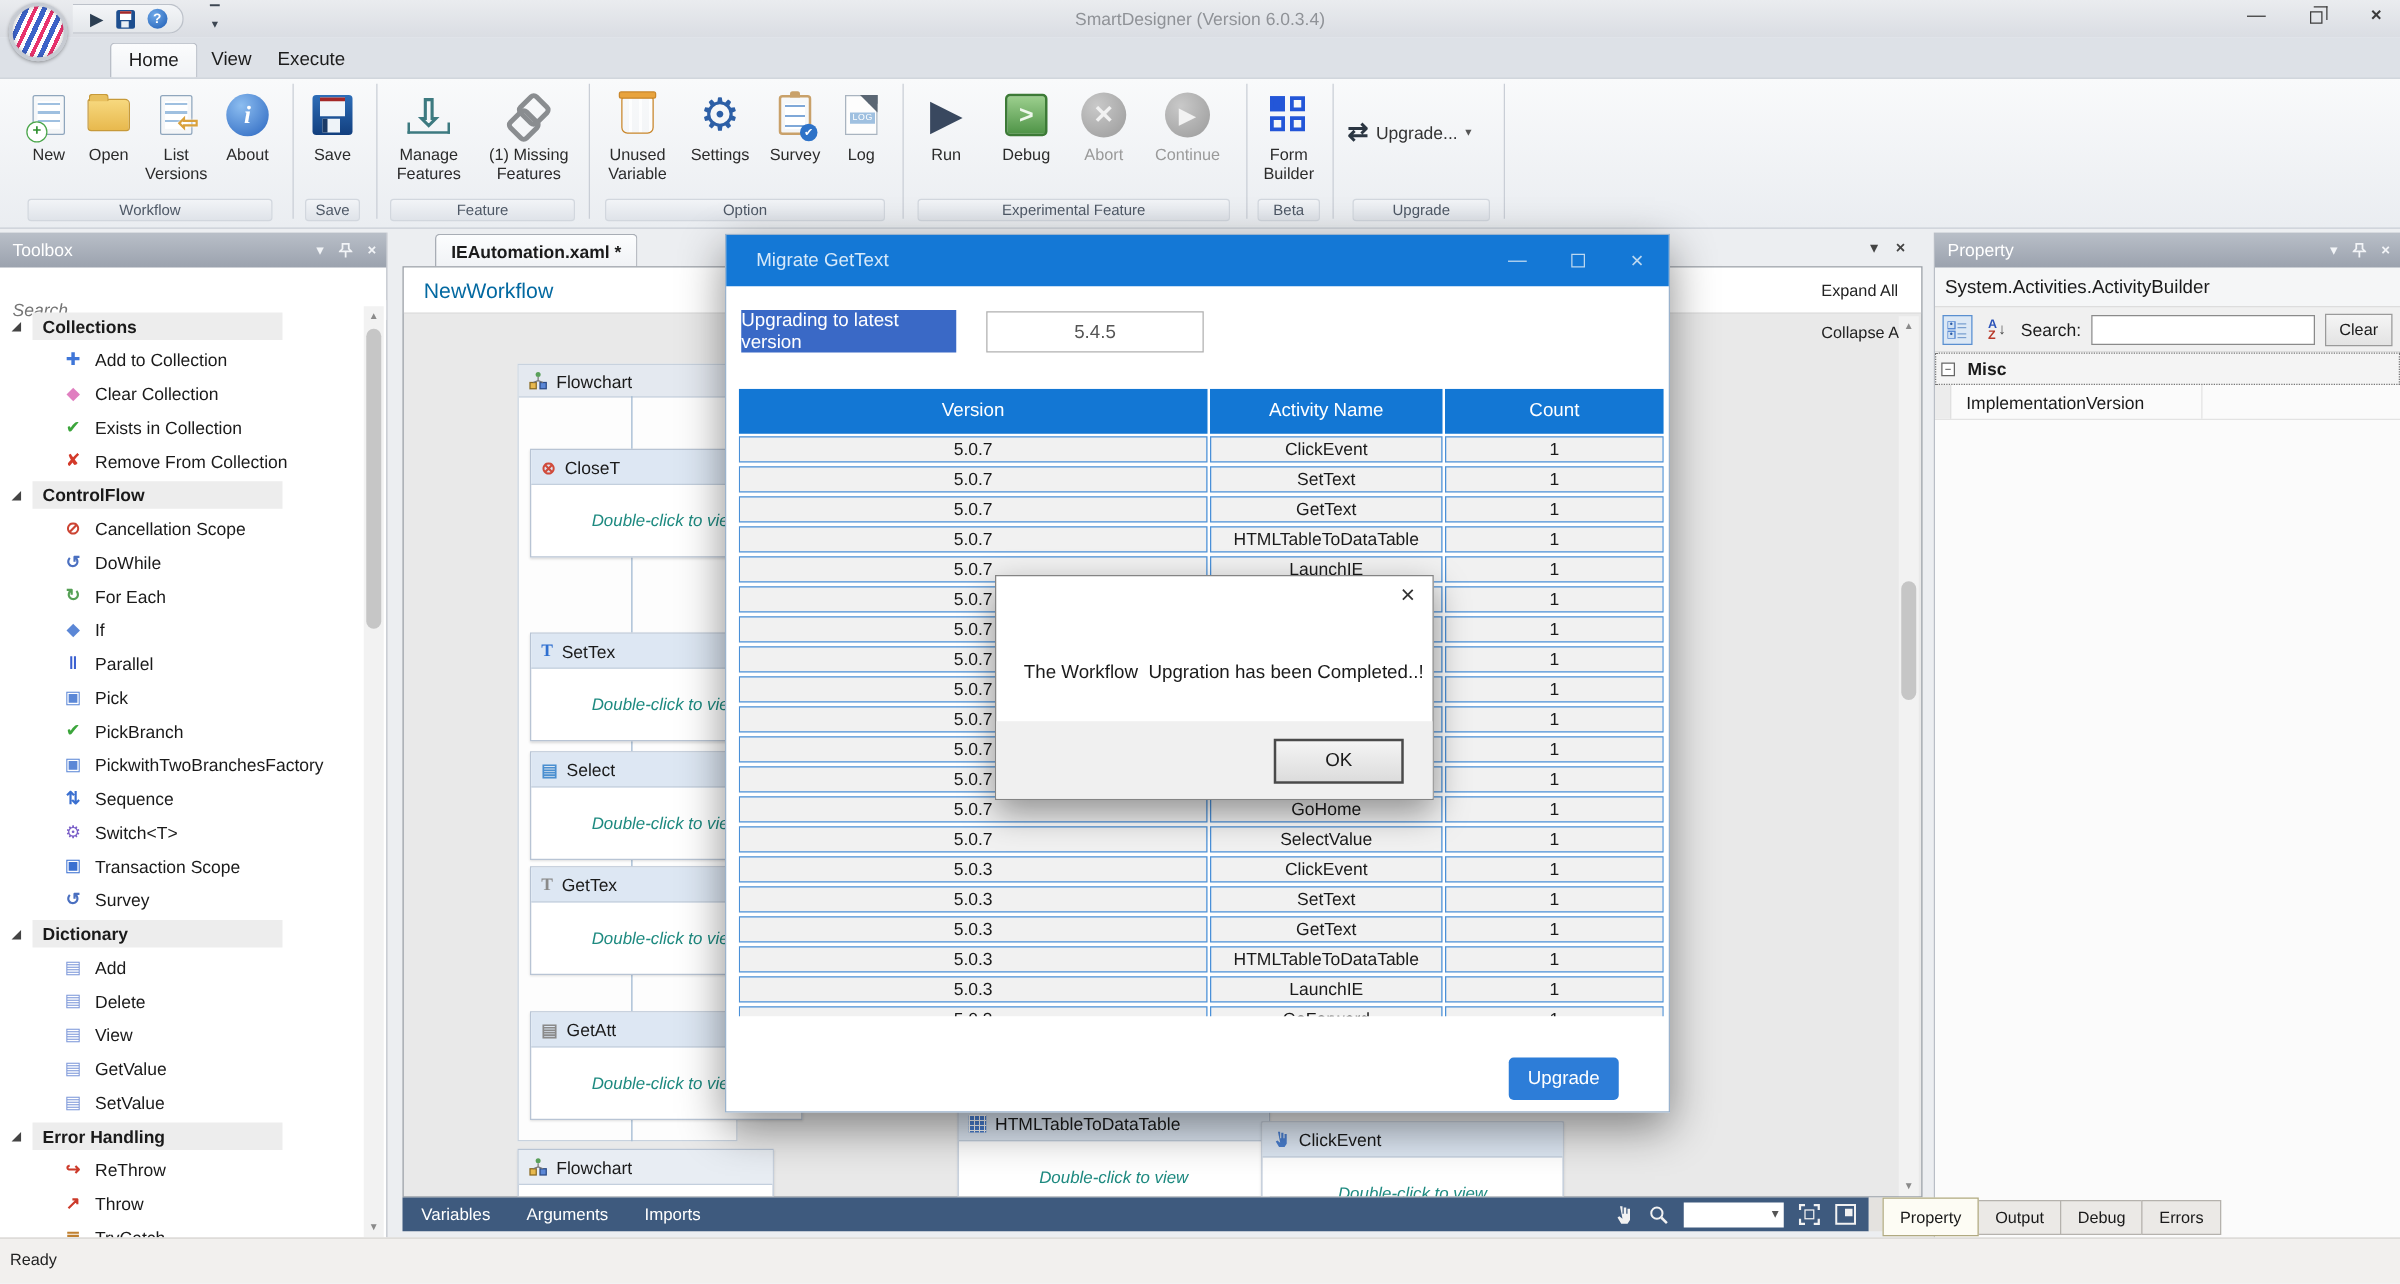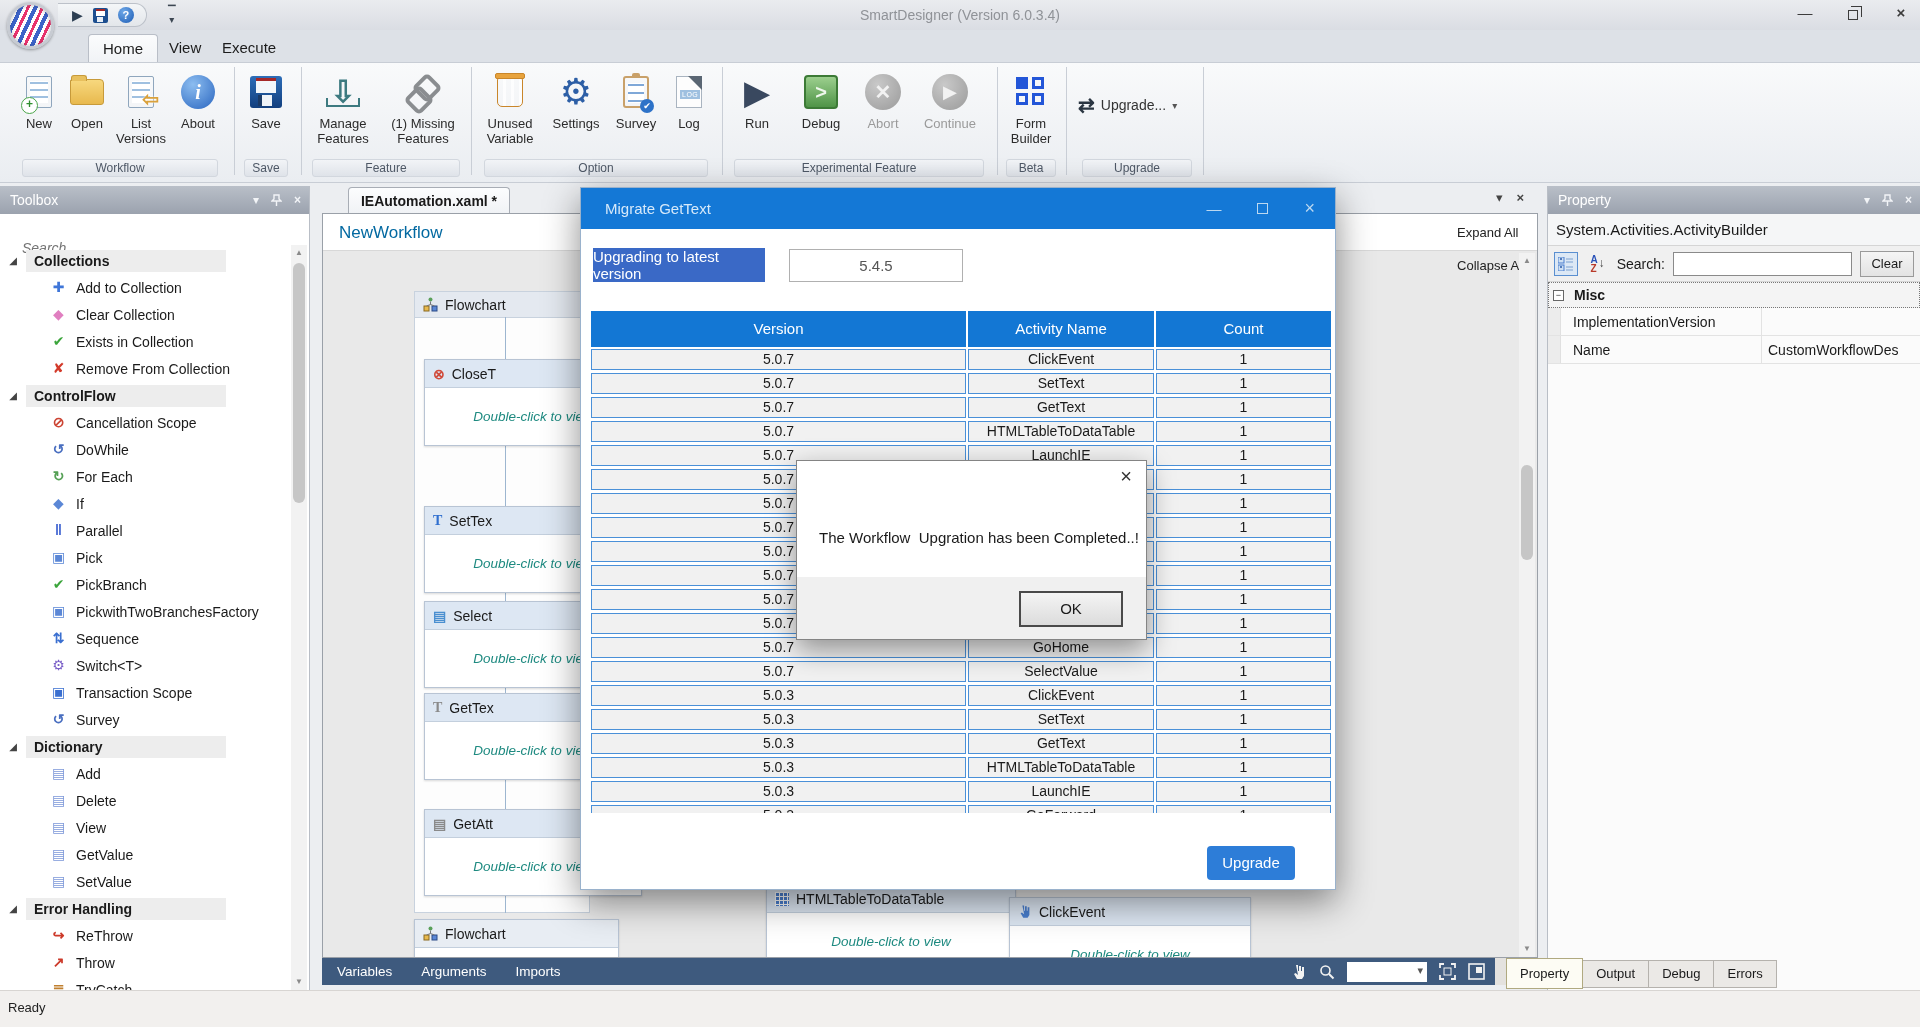--- a/index.html
+++ b/index.html
@@ -85,21 +85,21 @@
   .ic-formgrid { width:30px; height:30px; display:grid; grid-template-columns:12px 12px; grid-template-rows:12px 12px; gap:4px; }
   .ic-formgrid span { border:3px solid #2356d8; }
   .ic-formgrid span:first-child { background:#2356d8; }
   .ic-upgrade::before { content:"⇄"; font-size:20px; color:#2b3642; font-weight:bold; }
 
   
   .toolbox { position:absolute; left:0; top:186px; width:310px; height:804px; background:#fff; border-right:1px solid #b9bec6; }
   .panel-title { height:28px; background:linear-gradient(#b9bfc8,#9ba2ae); color:#fff; font-size:14px; line-height:28px; padding-left:10px; position:relative; }
   .panel-icons { position:absolute; right:8px; top:0; height:28px; display:flex; align-items:center; gap:12px; color:#f2f4f7; font-size:12px; }
   .tbx-search { height:27px; border-bottom:1px solid #c9c9c9; display:flex; align-items:center; }
-  .tbx-search input { width:100%; border:none; outline:none; font-style:italic; color:#701a75; font-size:14px; padding:0 22px; font-family:"Liberation Sans",sans-serif; background:#fff;margin-top:42px; }
+  .tbx-search input { width:100%; border:none; outline:none; font-style:italic; color:#701a75; font-size:14px; padding:0 10px; font-family:"Liberation Sans",sans-serif; background:#fff;margin-top:42px; }
   .tbx-tree { position:relative; height:749px; overflow:hidden; padding-top:6px; }
   .tcat { height:27px; display:flex; align-items:center; }
   .tcat .exp { width:26px; text-align:center; color:#444; font-size:10px; }
   .tcat .cname { background:#ededed; font-weight:bold; font-size:14px; padding:3px 8px; width:200px; }
   .titem { height:27px; display:flex; align-items:center; padding-left:50px; gap:9px; }
   .titem .ti { width:17px; text-align:center; font-size:14px; line-height:17px; }
   .titem .tlabel { font-size:14px; }
   .i-addcol::before { content:"✚"; color:#3f76d8; }
   .i-clearcol::before { content:"◆"; color:#e07fc0; }
   .i-existscol::before { content:"✔"; color:#3ba53b; }
@@ -683,25 +683,20 @@
     </div>
     <div class="pmisc">
       <span class="box">−</span>
       <span class="mname">Misc</span>
     </div>
     <div class="prow">
       <span class="gutter"></span>
       <span class="pname">ImplementationVersion</span>
       <span class="pval"></span>
     </div>
-    <div class="prow">
-      <span class="gutter"></span>
-      <span class="pname">Name</span>
-      <span class="pval">CustomWorkflowDes</span>
-    </div>
   </div>
 
   <div class="btabs" style="left:1506px;">
     <span class="btab active">Property</span>
     <span class="btab">Output</span>
     <span class="btab">Debug</span>
     <span class="btab">Errors</span>
   </div>
 
   <div class="bottomstrip">

